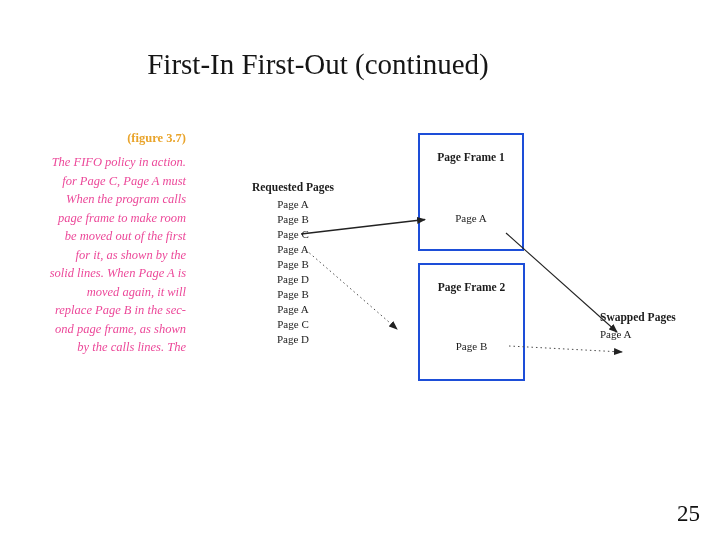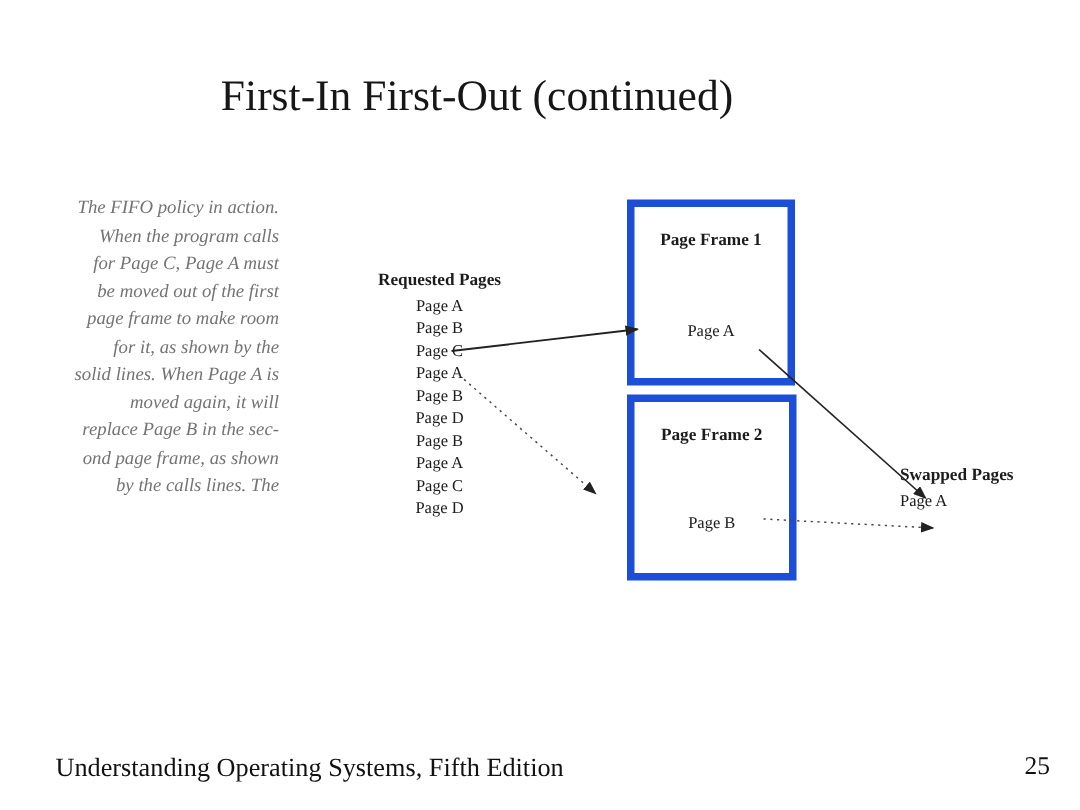--- a/index.html
+++ b/index.html
@@ -43,21 +43,21 @@
     font-size: 12.5px;
     font-weight: bold;
     color: #E9A42B;
     line-height: 19px;
     margin-bottom: 5px;
     white-space: nowrap;
   }
   .caption-line {
     font-size: 12.5px;
     font-style: italic;
-    color: #737373;
+    color: #ec4899;
     line-height: 18.5px;
     white-space: nowrap;
   }
 
   
   .requested {
     position: absolute;
     top: 180px;
     left: 205px;
     width: 110px;
@@ -75,21 +75,21 @@
   .req-item {
     font-size: 11px;
     line-height: 15px;
     white-space: nowrap;
   }
 
   
   .frame-box {
     position: absolute;
     background: #ffffff;
-    border: 5px solid #1d4ed8;
+    border: 2px solid #1d4ed8;
     color: #1c1c1c;
   }
   .frame1 { left: 418px; top: 133px; width: 102px; height: 114px; }
   .frame2 { left: 418px; top: 263px; width: 103px; height: 114px; }
   .frame-header {
     position: absolute;
     top: 16px;
     left: 0;
     width: 100%;
     text-align: center;
@@ -147,37 +147,38 @@
     top: 501px;
     left: 37px;
     font-size: 17.5px;
     color: #111111;
     white-space: nowrap;
   }
   .footer-page {
     position: absolute;
     top: 501px;
     right: 20px;
-    font-size: 17px;
+    font-size: 23px;
     color: #111111;
   }
 </style>
 </head>
 <body>
 
 <div class="slide">
 
   <h1 class="slide-title">First-In First-Out (continued)</h1>
 
   <div class="figure-caption">
+    <div class="figure-label">(figure 3.7)</div>
     <div class="caption-line">The FIFO policy in action.</div>
+    <div class="caption-line">for Page C, Page A must</div>
     <div class="caption-line">When the program calls</div>
-    <div class="caption-line">for Page C, Page A must</div>
+    <div class="caption-line">page frame to make room</div>
     <div class="caption-line">be moved out of the first</div>
-    <div class="caption-line">page frame to make room</div>
     <div class="caption-line">for it, as shown by the</div>
     <div class="caption-line">solid lines. When Page A is</div>
     <div class="caption-line">moved again, it will</div>
     <div class="caption-line">replace Page B in the sec-</div>
     <div class="caption-line">ond page frame, as shown</div>
     <div class="caption-line">by the calls lines. The</div>
   </div>
 
   <div class="requested">
     <div class="req-header">Requested Pages</div>
@@ -217,16 +218,15 @@
 
     <line x1="301" y1="234" x2="425" y2="219.5" stroke="#222222" stroke-width="1.3" marker-end="url(#arrowhead)"></line>
 
     <line x1="306" y1="250" x2="397" y2="329" stroke="#4a4a4a" stroke-width="1" stroke-dasharray="1.5 3" marker-end="url(#arrowhead)"></line>
 
     <line x1="506" y1="233" x2="617" y2="332" stroke="#222222" stroke-width="1.1" marker-end="url(#arrowhead)"></line>
 
     <line x1="509" y1="346" x2="622" y2="352" stroke="#4a4a4a" stroke-width="1" stroke-dasharray="1.5 3" marker-end="url(#arrowhead)"></line>
   </svg>
 
-  <div class="footer-book">Understanding Operating Systems, Fifth Edition</div>
   <div class="footer-page">25</div>
 
 </div>
 
 </body></html>

